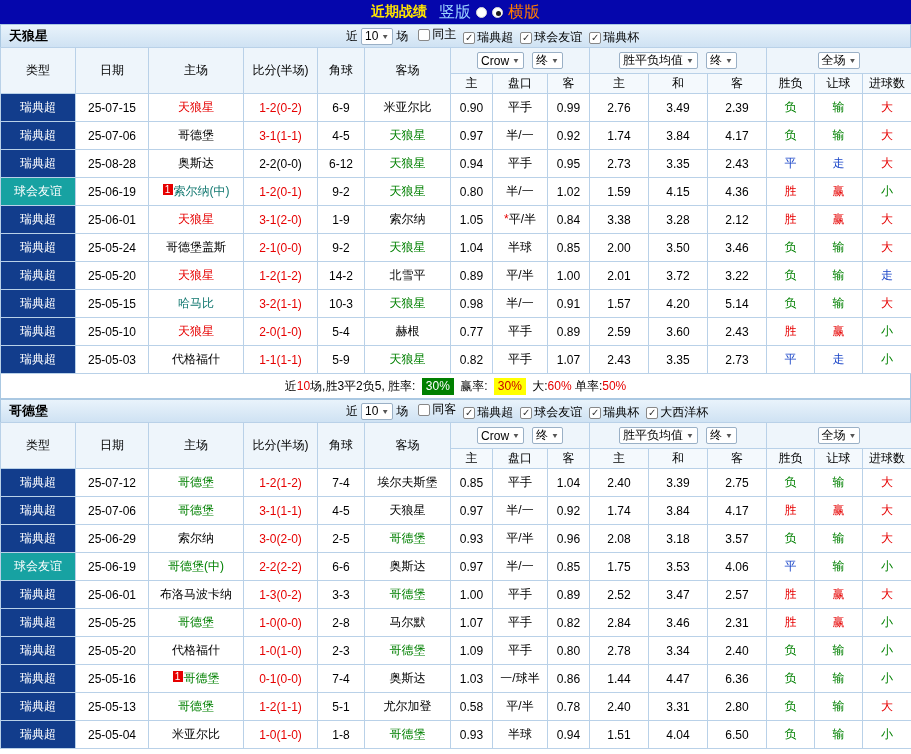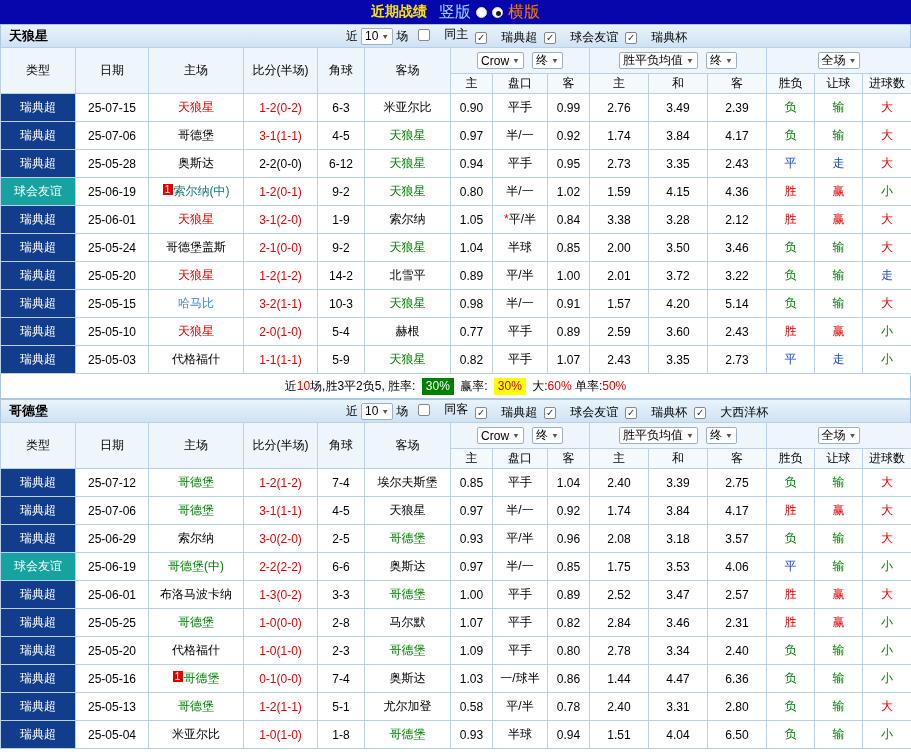--- a/index.html
+++ b/index.html
@@ -11,21 +11,21 @@
 .tb-lab{font-size:16px;cursor:pointer}
 .tb-lab.v{color:#9bd2ff}
 .tb-lab.h{color:#ff7b00}
 .radio{width:11px;height:11px;border-radius:50%;background:#fff;border:1px solid #d8d8d8;display:inline-block;position:relative;cursor:pointer}
 .radio.on::after{content:"";position:absolute;left:3px;top:3px;width:5px;height:5px;border-radius:50%;background:#1a1a1a}
 .teambar{height:23px;background:linear-gradient(#e9f3fb,#cfe2f3);border:1px solid #aac8e2;border-bottom:none;display:flex;align-items:center;padding-left:8px;position:relative}
 .teamname{font-size:13px;font-weight:bold}
 .filters{position:absolute;left:345px;display:flex;align-items:center;gap:3px;white-space:nowrap}
 .sel{display:inline-flex;align-items:center;background:#fff;border:1px solid #9ab0c6;border-radius:2px;height:17px;padding:0 3px;gap:3px;cursor:default}
 .sel i{font-style:normal;font-size:8px;color:#555;transform:scaleY(.9)}
-.fcb{display:inline-flex;align-items:center;gap:14px;margin-left:7px;cursor:pointer}
+.fcb{display:inline-flex;align-items:center;gap:2px;margin-left:7px;cursor:pointer}
 .cb{width:12px;height:12px;border:1px solid #888;background:#fff;border-radius:2px;display:inline-flex;align-items:center;justify-content:center;font-size:10px;color:#333;line-height:1}
 table{width:911px;border-collapse:collapse;table-layout:fixed}
 th,td{border:1px solid #b9d1e8;text-align:center;font-weight:normal;overflow:hidden;white-space:nowrap}
 thead .h1 th{height:26px;background:#eef5fb}
 thead .h2 th{height:20px;background:#f4f9fd}
 tbody td{height:28px;background:#fff}
 .hgroup{display:flex;justify-content:center;gap:8px;align-items:center}
 .rcard{display:inline-block;background:#e60000;color:#fff;font-size:10px;line-height:11px;min-width:10px;padding:0 1px;margin-right:1px;vertical-align:2px}
 .summary{height:25px;border:1px solid #aac8e2;border-top:none;display:flex;align-items:center;justify-content:center;background:#fff}
 .pct-badge{display:inline-block;padding:0 4px;line-height:17px;margin:0 3px}
@@ -138,21 +138,21 @@
       <th>让球</th>
       <th>进球数</th>
     </tr>
   </thead>
   <tbody>
       <tr>
         <td style="background: rgb(18, 61, 140); color: rgb(255, 255, 255);">瑞典超</td>
         <td>25-07-15</td>
         <td><span style="color: rgb(230, 0, 0);">天狼星</span></td>
         <td style="color: rgb(230, 0, 0);">1-2(0-2)</td>
-        <td>6-3</td>
+        <td>6-9</td>
         <td><span style="color: rgb(0, 0, 0);">米亚尔比</span></td>
         <td>0.90</td>
         <td>平手</td>
         <td>0.99</td>
         <td>2.76</td>
         <td>3.49</td>
         <td>2.39</td>
         <td style="color: rgb(0, 128, 0);">负</td>
         <td style="color: rgb(0, 128, 0);">输</td>
         <td style="color: rgb(230, 0, 0);">大</td>
@@ -169,21 +169,21 @@
         <td>0.92</td>
         <td>1.74</td>
         <td>3.84</td>
         <td>4.17</td>
         <td style="color: rgb(0, 128, 0);">负</td>
         <td style="color: rgb(0, 128, 0);">输</td>
         <td style="color: rgb(230, 0, 0);">大</td>
       </tr>
       <tr>
         <td style="background: rgb(18, 61, 140); color: rgb(255, 255, 255);">瑞典超</td>
-        <td>25-05-28</td>
+        <td>25-08-28</td>
         <td><span style="color: rgb(0, 0, 0);">奥斯达</span></td>
         <td style="color: #000000;">2-2(0-0)</td>
         <td>6-12</td>
         <td><span style="color: rgb(0, 128, 0);">天狼星</span></td>
         <td>0.94</td>
         <td>平手</td>
         <td>0.95</td>
         <td>2.73</td>
         <td>3.35</td>
         <td>2.43</td>
@@ -255,21 +255,21 @@
         <td>2.01</td>
         <td>3.72</td>
         <td>3.22</td>
         <td style="color: rgb(0, 128, 0);">负</td>
         <td style="color: rgb(0, 128, 0);">输</td>
         <td style="color: rgb(27, 70, 200);">走</td>
       </tr>
       <tr>
         <td style="background: rgb(18, 61, 140); color: rgb(255, 255, 255);">瑞典超</td>
         <td>25-05-15</td>
-        <td><span style="color: #3b82f6;">哈马比</span></td>
+        <td><span style="color: #0f766e;">哈马比</span></td>
         <td style="color: rgb(230, 0, 0);">3-2(1-1)</td>
         <td>10-3</td>
         <td><span style="color: rgb(0, 128, 0);">天狼星</span></td>
         <td>0.98</td>
         <td>半/一</td>
         <td>0.91</td>
         <td>1.57</td>
         <td>4.20</td>
         <td>5.14</td>
         <td style="color: rgb(0, 128, 0);">负</td>

